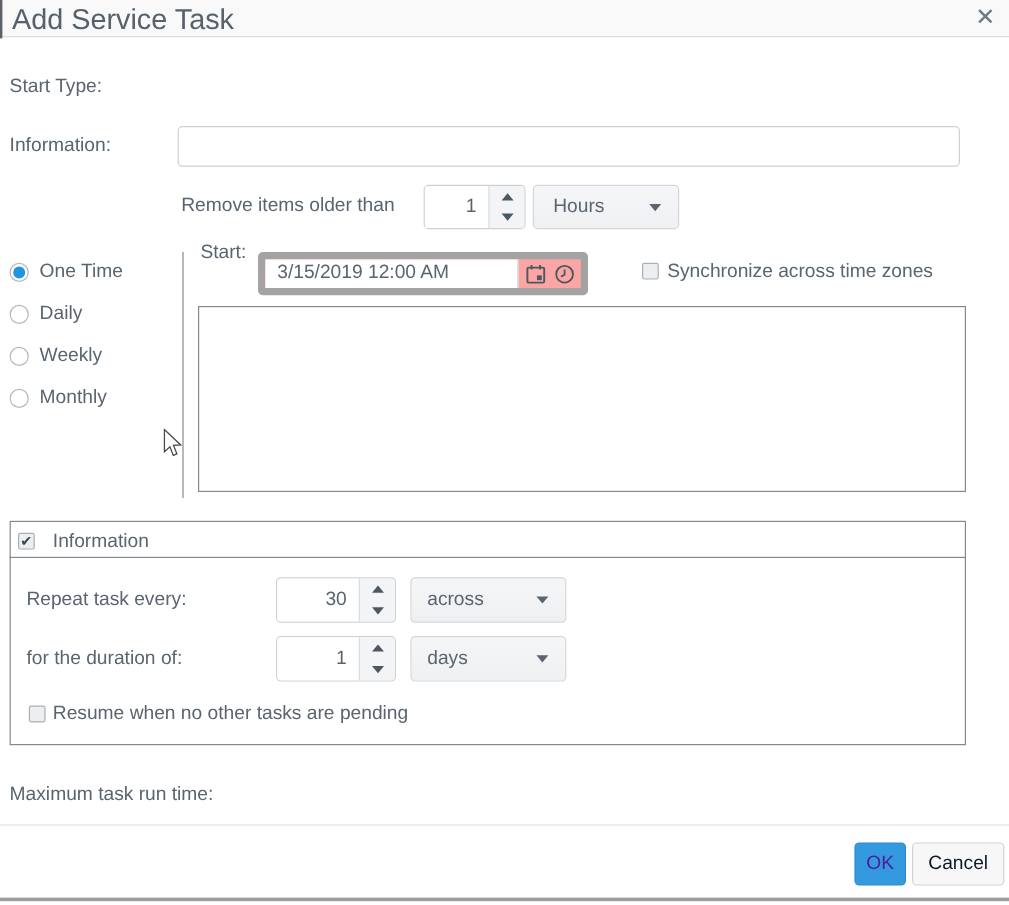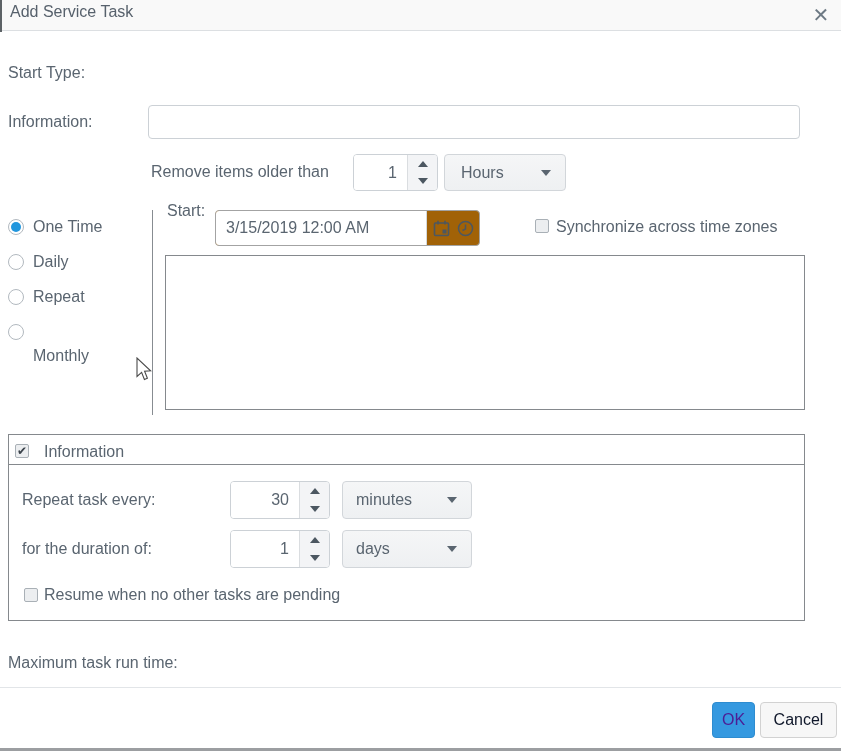--- a/index.html
+++ b/index.html
@@ -4,21 +4,21 @@
 <style>
   * { margin:0; padding:0; box-sizing:border-box; }
   html,body { width:841px; height:754px; background:#fff; }
   body { font-family:"Liberation Sans","DejaVu Sans",sans-serif; color:#5a6570; }
   .dialog { position:relative; width:841px; height:754px; background:#fff; overflow:hidden; }
 
   
   .titlebar { position:absolute; left:0; top:0; width:841px; height:31px;
               background:#f9f9f9; border-bottom:1px solid #dcdfe2; }
   .edge-left { position:absolute; left:0; top:0; width:2px; height:32px; background:#5d6266; }
-  .title { position:absolute; left:10px; top:3px; font-size:16px; color:#57616c; }
+  .title { position:absolute; left:10px; top:3px; font-size:24px; color:#57616c; }
   .close { position:absolute; left:806px; top:1px; width:30px; height:28px; border:none;
            background:transparent; color:#6d7984; font-size:20px; line-height:28px;
            text-align:center; cursor:pointer; font-family:inherit; }
 
   .lbl { position:absolute; font-size:16px; line-height:22px; color:#5a6570; white-space:nowrap; }
 
   
   .txtinput { position:absolute; border:1px solid #ccd1d6; border-radius:4px; background:#fff;
               font-family:inherit; font-size:16px; color:#5a6570; padding:0 12px; outline:none; }
   .dropdown { position:absolute; border:1px solid #ccd1d6; border-radius:4px; background:#fff;
@@ -55,21 +55,21 @@
           color:#3b434b; }
   .cbox .mark { visibility:hidden; }
   .cbox.checked .mark { visibility:visible; }
 
   .vdivider { position:absolute; left:152px; top:210px; width:1px; height:205px; background:#878c91; }
   .emptypanel { position:absolute; left:165px; top:255px; width:640px; height:155px;
                 background:#fff; border:1px solid #85898d; }
 
   
   .datewrap { position:absolute; left:215px; top:210px; height:36px; display:flex;
-              border:1px solid #a3a3a3; border-radius:4px; overflow:hidden; background:#a16207; }
+              border:6px solid #a3a3a3; border-radius:4px; overflow:hidden; background:#fca5a5; }
   .date-input { width:211px; border:none; border-right:1px solid #d4d8db; outline:none;
                 font-family:inherit; font-size:16px; color:#5a6570; padding:0 10px; background:#fff; }
   .date-icons { width:52px; display:flex; align-items:center; justify-content:space-evenly; }
   .icbtn { width:20px; height:20px; display:flex; align-items:center; justify-content:center; cursor:pointer; }
 
   
   .repbox { position:absolute; left:8px; top:434px; width:797px; height:187px; border:1px solid #85898d; }
   .rephead { position:absolute; left:8px; top:434px; width:797px; height:31px; border-bottom:1px solid #85898d; }
 
   .hdivider { position:absolute; left:0; top:687px; width:841px; height:1px; background:#e2e5e8; }
@@ -116,23 +116,23 @@
     <span class="dd-arrow"></span>
   </div>
 
   <div class="radio sel" style="left:8px; top:219px;">
       <span class="dot"></span>
     </div>
   <div class="lbl" style="left:33px; top:216px;">One Time</div>
   <div class="radio" style="left:8px; top:254px;"></div>
   <div class="lbl" style="left:33px; top:251px;">Daily</div>
   <div class="radio" style="left:8px; top:289px;"></div>
-  <div class="lbl" style="left:33px; top:286px;">Repeat</div>
+  <div class="lbl" style="left:33px; top:286px;">Weekly</div>
   <div class="radio" style="left:8px; top:324px;"></div>
-  <div class="lbl" style="left:33px; top:321px;margin-top:24px;">Monthly</div>
+  <div class="lbl" style="left:33px; top:321px;">Monthly</div>
 
   <div class="vdivider"></div>
 
   <div class="lbl" style="left:167px; top:200px;text-align:right;">Start:</div>
   <div class="datewrap">
     <input class="date-input" value="3/15/2019 12:00 AM" style="">
     <div class="date-icons">
       <div class="icbtn">
         <svg width="17" height="17" viewBox="0 0 17 17">
           <rect x="1.5" y="3" width="14" height="12.5" rx="1" fill="none" stroke="#4c5761" stroke-width="1.6"></rect>
@@ -166,21 +166,21 @@
     <div class="spin-btns">
       <div class="spin-up">
           <span></span>
         </div>
       <div class="spin-down">
           <span></span>
         </div>
     </div>
   </div>
   <div class="dropdown gray" style="left:342px; top:481px; width:130px; height:38px;">
-    <span class="dd-text">minutes</span>
+    <span class="dd-text">across</span>
     <span class="dd-arrow"></span>
   </div>
 
   <div class="lbl" style="left:22px; top:538px;">for the duration of:</div>
   <div class="spinner" style="left:230px; top:530px; width:100px; height:38px;">
     <input class="spin-val" value="1" style="">
     <div class="spin-btns">
       <div class="spin-up">
           <span></span>
         </div>

